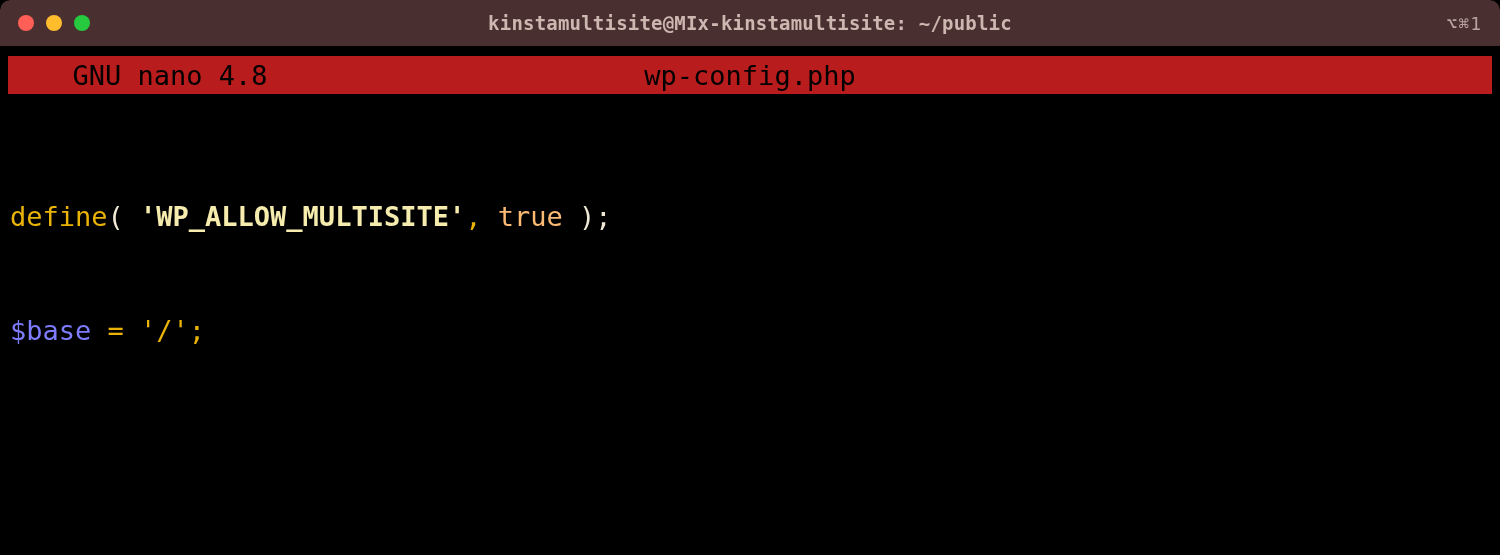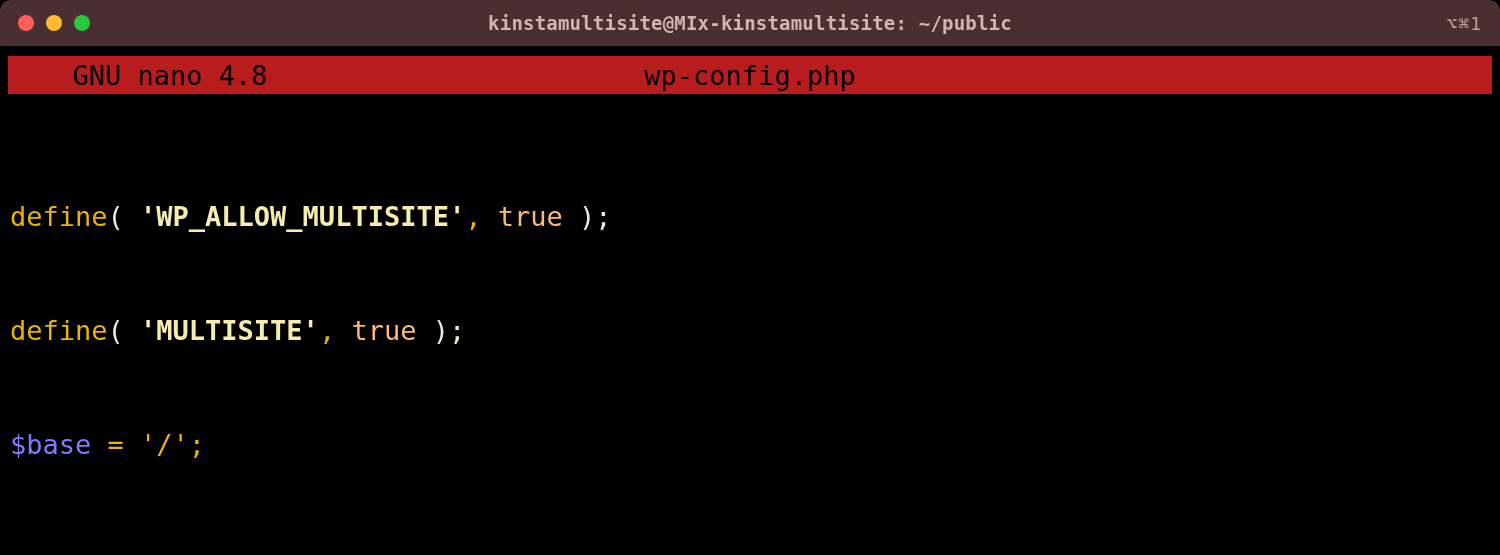--- a/index.html
+++ b/index.html
@@ -104,20 +104,19 @@
 
 <div class="top-gap"></div>
 
 <div class="nano-header nano-header-rel">
   <span class="nano-left">  GNU nano 4.8</span>
   <span class="nano-center">wp-config.php</span>
 </div>
 
 <div class="content">
   <span class="line"><span class="c-white">define</span><span class="c-paren">( </span><span class="c-yellow">'WP_ALLOW_MULTISITE'</span><span class="c-white">, </span><span class="c-dim">true</span><span class="c-paren"> );</span></span>
-  <span class="line"><span class="c-white">define</span><span class="c-paren">( </span><span class="c-yellow">'MULTISITE'</span><span class="c-white">, </span><span class="c-dim">true</span><span class="c-paren"> );</span></span>
   <span class="line"><span class="c-blue">$base</span><span class="c-white"> = '/';</span></span>
   
   
   
   
   
 </div>
 
 </body></html>

